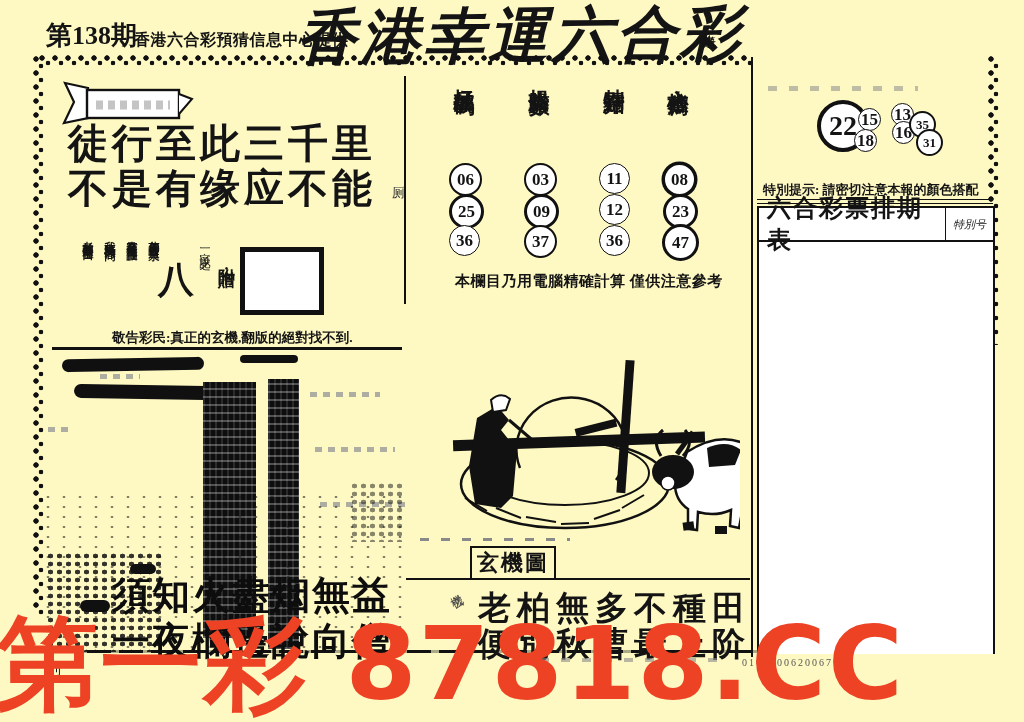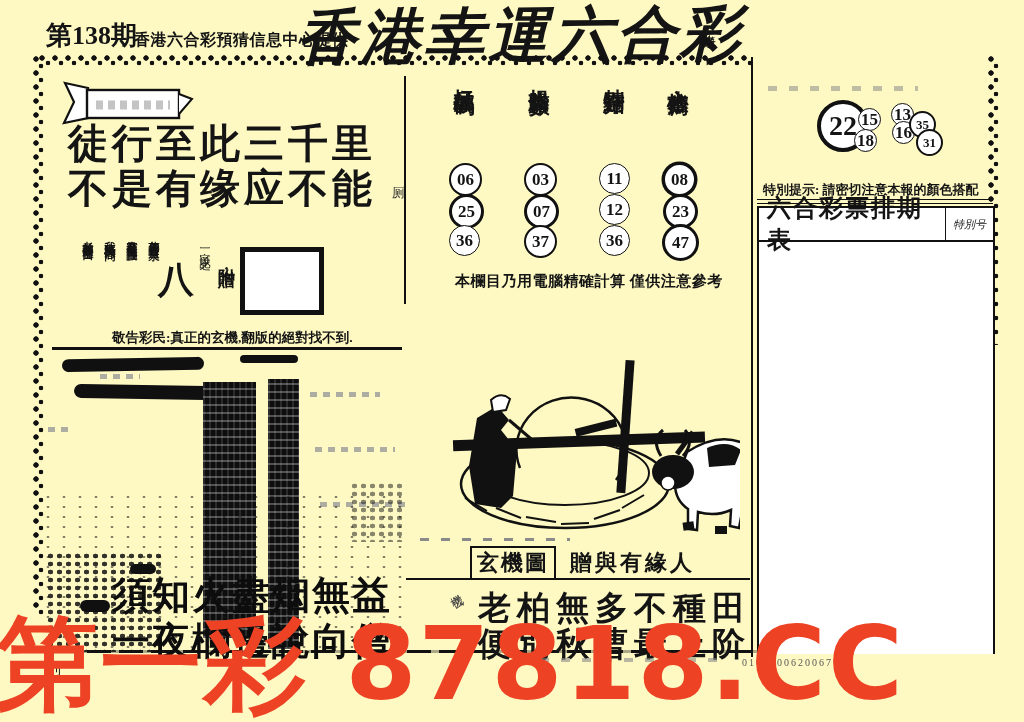--- a/index.html
+++ b/index.html
@@ -103,21 +103,21 @@
 
   <div class="abs pick-header" style="left:450px;top:72px;">極品號碼</div>
   <div class="abs pick-header" style="left:525px;top:72px;">捉膽路數</div>
   <div class="abs pick-header" style="left:600px;top:72px;">特別介紹</div>
   <div class="abs pick-header" style="left:664px;top:72px;">心水推薦</div>
 
   <span class="num pick-num w2" style="left:449px;top:163px;">06</span>
   <span class="num pick-num w3" style="left:449px;top:194px;">25</span>
   <span class="num pick-num w1" style="left:449px;top:225px;">36</span>
   <span class="num pick-num w2" style="left:524px;top:163px;">03</span>
-  <span class="num pick-num w3" style="left:524px;top:194px;">07</span>
+  <span class="num pick-num w3" style="left:524px;top:194px;">09</span>
   <span class="num pick-num w2" style="left:524px;top:225px;">37</span>
   <span class="num pick-num w1" style="left:599px;top:163px;">11</span>
   <span class="num pick-num w1" style="left:599px;top:194px;">12</span>
   <span class="num pick-num w1" style="left:599px;top:225px;">36</span>
   <span class="num pick-num w2" style="left:663px;top:163px;box-shadow:0 0 0 1.5px #111;">08</span>
   <span class="num pick-num w3" style="left:663px;top:194px;">23</span>
   <span class="num pick-num w3" style="left:662px;top:224px;width:31px;height:31px;text-align:center;">47</span>
 
   <div class="abs bold" style="left:455px;top:272px;font-size:15px;letter-spacing:.5px;white-space:nowrap;">本欄目乃用電腦精確計算 僅供注意參考</div>
 
@@ -139,21 +139,20 @@
     <path d="M236,100 q-10,-16 2,-26 M258,100 q12,-14 2,-26" fill="none" stroke="#111" stroke-width="3"></path>
     <path d="M252,98 l16,-22" stroke="#111" stroke-width="5"></path>
     <path d="M332,118 q26,9 37,5 q8,-3 10,8" fill="none" stroke="#111" stroke-width="4"></path>
     <rect x="290" y="170" width="12" height="8" fill="#111"></rect>
     <rect x="258" y="166" width="11" height="8" fill="#111" transform="rotate(-8 263 170)"></rect>
   </svg>
 
   <div class="abs dashes" style="left:420px;top:538px;width:150px;height:3px;"></div>
   <div class="abs" style="left:470px;top:546px;display:flex;align-items:center;gap:14px;">
     <span class="bold" style="border:2.2px solid #111;padding:0 5px;font-size:22px;letter-spacing:2px;">玄機圖</span>
-    <span class="bold" style="font-size:22px;letter-spacing:3px;">贈與有緣人</span>
   </div>
   <div class="abs hline" style="left:406px;top:578px;width:344px;height:2px;"></div>
   <div class="abs vrl" style="left:440px;top:588px;font-size:12px;color:#444;transform:rotate(-30deg);">玄機</div>
   <div class="abs bold" style="left:478px;top:586px;font-size:33px;letter-spacing:6px;white-space:nowrap;">老柏無多不種田</div>
   <div class="abs bold" style="left:478px;top:622px;font-size:33px;letter-spacing:6px;white-space:nowrap;">便別秋曹最上阶</div>
 
   <div class="abs dashes" style="left:768px;top:86px;width:150px;height:5px;opacity:.55;"></div>
   <span class="num big-num" style="left:817px;top:100px;">22</span>
   <span class="num small-num" style="left:858px;top:108px;">15</span>
   <span class="num small-num" style="left:854px;top:129px;">18</span>

